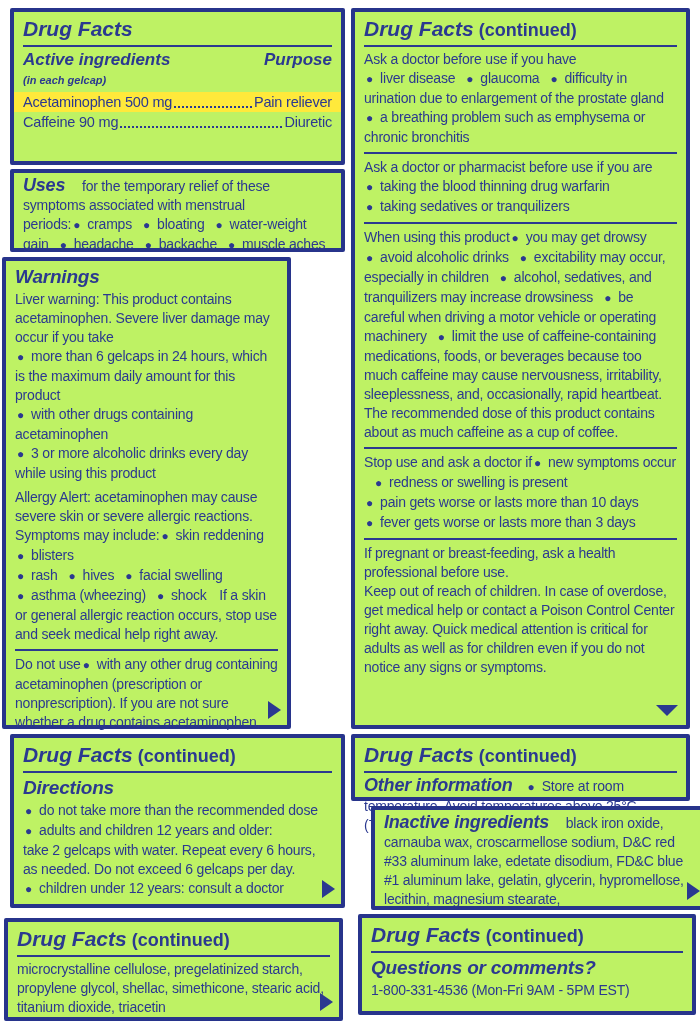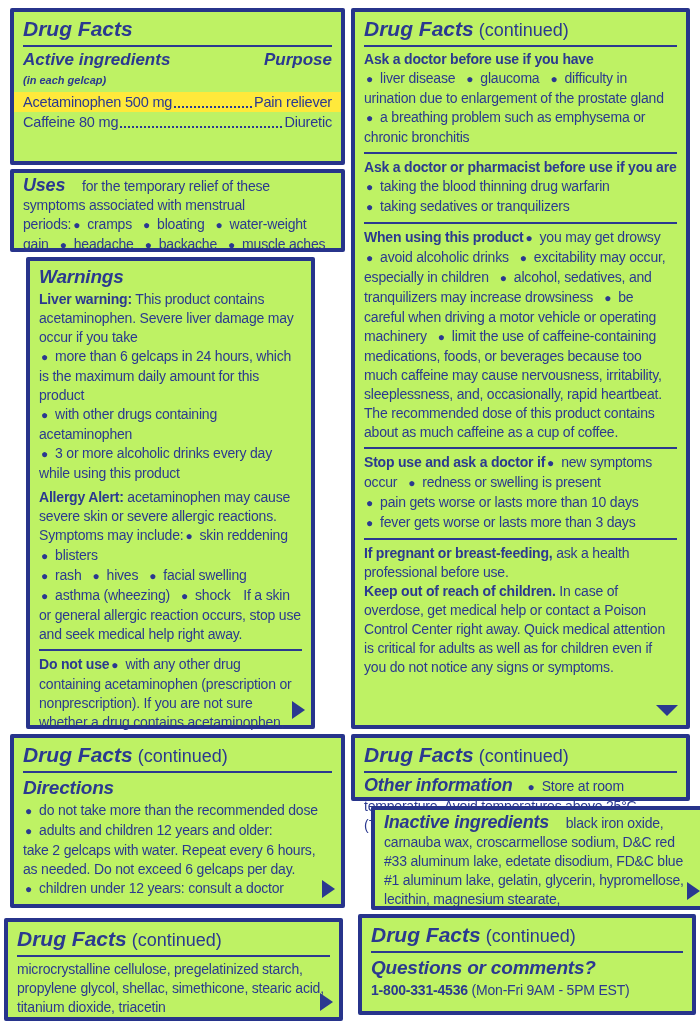--- a/index.html
+++ b/index.html
@@ -7,24 +7,24 @@
     width:700px;height:1024px;position:relative;background:#ffffff;
     font-family:"Liberation Sans", sans-serif;color:var(--ink,#2b3990);
     overflow:hidden;
   }
   .panel{
     position:absolute;box-sizing:border-box;background:#bef264;
     border:4px solid var(--border,#27348b);border-radius:2px;
     padding:3px 9px 4px 9px;
   }
   .ptitle{font-size:21px;line-height:25px;font-weight:bold;font-style:italic;padding:1px 0 1px;}
-  .tsuffix{font-weight:normal;font-style:normal;font-size:18px;text-align:center;}
+  .tsuffix{font-weight:bold;font-style:normal;font-size:18px;text-align:center;}
   .trule{border-top:2px solid var(--ink);margin:1px 0 3px;}
   .body{font-size:14px;line-height:19px;letter-spacing:-0.2px;}
-  .b{font-weight:bold;}
+  .b{font-weight:normal;}
   .h{font-weight:bold;font-style:italic;font-size:18px;margin-right:13px;}
   .h2{display:block;font-weight:bold;font-style:italic;font-size:19px;line-height:23px;margin:1px 0 2px;}
   .dot{margin:0 7px 0 2px;font-size:12px;}
   .gap{display:inline-block;width:9px;}
   .hr{border-top:2px solid var(--ink);margin:5px 0 4px;}
   .sp{display:block;height:5px;}
   .arrow-r{position:absolute;right:6px;bottom:6px;width:0;height:0;
     border-top:9px solid transparent;border-bottom:9px solid transparent;
     border-left:13px solid var(--ink);}
   .arrow-d{position:absolute;right:8px;bottom:9px;width:0;height:0;
@@ -50,32 +50,32 @@
     <span>Purpose</span>
   </div>
   <div class="thead2">(in each gelcap)</div>
   <div>
       <div class="irow hl">
         <span>Acetaminophen 500 mg</span>
         <span class="leader"></span>
         <span>Pain reliever</span>
       </div>
       <div class="irow">
-        <span>Caffeine 80 mg</span>
+        <span>Caffeine 90 mg</span>
         <span class="leader"></span>
         <span>Diuretic</span>
       </div>
     </div>
 </section>
 
 <section class="panel" style="left:10px;top:169px;width:335px;height:83px">
   <div class="body"><span class="h">Uses</span> <span class="t">for the temporary relief of these symptoms associated with menstrual periods:</span><span class="dot">●</span><span class="t">cramps</span><span class="gap"></span><span class="dot">●</span><span class="t">bloating</span><span class="gap"></span><span class="dot">●</span><span class="t">water-weight gain</span><span class="gap"></span><span class="dot">●</span><span class="t">headache</span><span class="gap"></span><span class="dot">●</span><span class="t">backache</span><span class="gap"></span><span class="dot">●</span><span class="t">muscle aches</span><span class="gap"></span><span class="dot">●</span><span class="t">fatigue</span><span class="gap"></span></div>
 </section>
 
-<section class="panel" style="left:26px;top:257px;width:289px;height:472px">
+<section class="panel" style="left:2px;top:257px;width:289px;height:472px">
   <div class="body"><span class="h2">Warnings</span> <span class="b">Liver warning:</span> <span class="t">This product contains acetaminophen.  Severe liver damage may occur if you take</span><br><span class="dot">●</span><span class="t">more than 6 gelcaps in 24 hours, which is the maximum daily amount for this product</span><span class="gap"></span><br><span class="dot">●</span><span class="t">with other drugs containing acetaminophen</span><span class="gap"></span><br><span class="dot">●</span><span class="t">3 or more alcoholic drinks every day while using this product</span><span class="gap"></span><span class="sp"></span> <span class="b">Allergy Alert:</span> <span class="t">acetaminophen may cause severe skin or severe allergic reactions.  Symptoms may include:</span><span class="dot">●</span><span class="t">skin reddening</span><span class="gap"></span><span class="dot">●</span><span class="t">blisters</span><span class="gap"></span><br><span class="dot">●</span><span class="t">rash</span><span class="gap"></span><span class="dot">●</span><span class="t">hives</span><span class="gap"></span><span class="dot">●</span><span class="t">facial swelling</span><span class="gap"></span><br><span class="dot">●</span><span class="t">asthma (wheezing)</span><span class="gap"></span><span class="dot">●</span><span class="t">shock</span><span class="gap"></span> <span class="t">If a skin or general allergic reaction occurs, stop use and seek medical help right away.</span><div class="hr"></div> <span class="b">Do not use</span><span class="dot">●</span><span class="t">with any other drug containing acetaminophen (prescription or nonprescription). If you are not sure whether a drug contains acetaminophen, ask a doctor or pharmacist.</span><span class="gap"></span><br><span class="dot">●</span><span class="t">if you have ever had an allergic reaction to this product or any of its ingredients</span><span class="gap"></span></div>
   <div class="arrow-r"></div>
 </section>
 
 <section class="panel" style="left:10px;top:734px;width:335px;height:174px">
   <div class="ptitle"><span>Drug Facts</span><span class="tsuffix"> (continued)</span></div>
   <div class="trule"></div>
   <div class="body"><span class="h2">Directions</span><span class="dot">●</span><span class="t">do not take more than the recommended dose</span><span class="gap"></span><br><span class="dot">●</span><span class="t">adults and children 12 years and older:</span><span class="gap"></span><br> <span class="t">take 2 gelcaps with water.  Repeat every 6 hours, as needed.  Do not exceed 6 gelcaps per day.</span><br><span class="dot">●</span><span class="t">children under 12 years: consult a doctor</span><span class="gap"></span></div>
   <div class="arrow-r"></div>
 </section>

